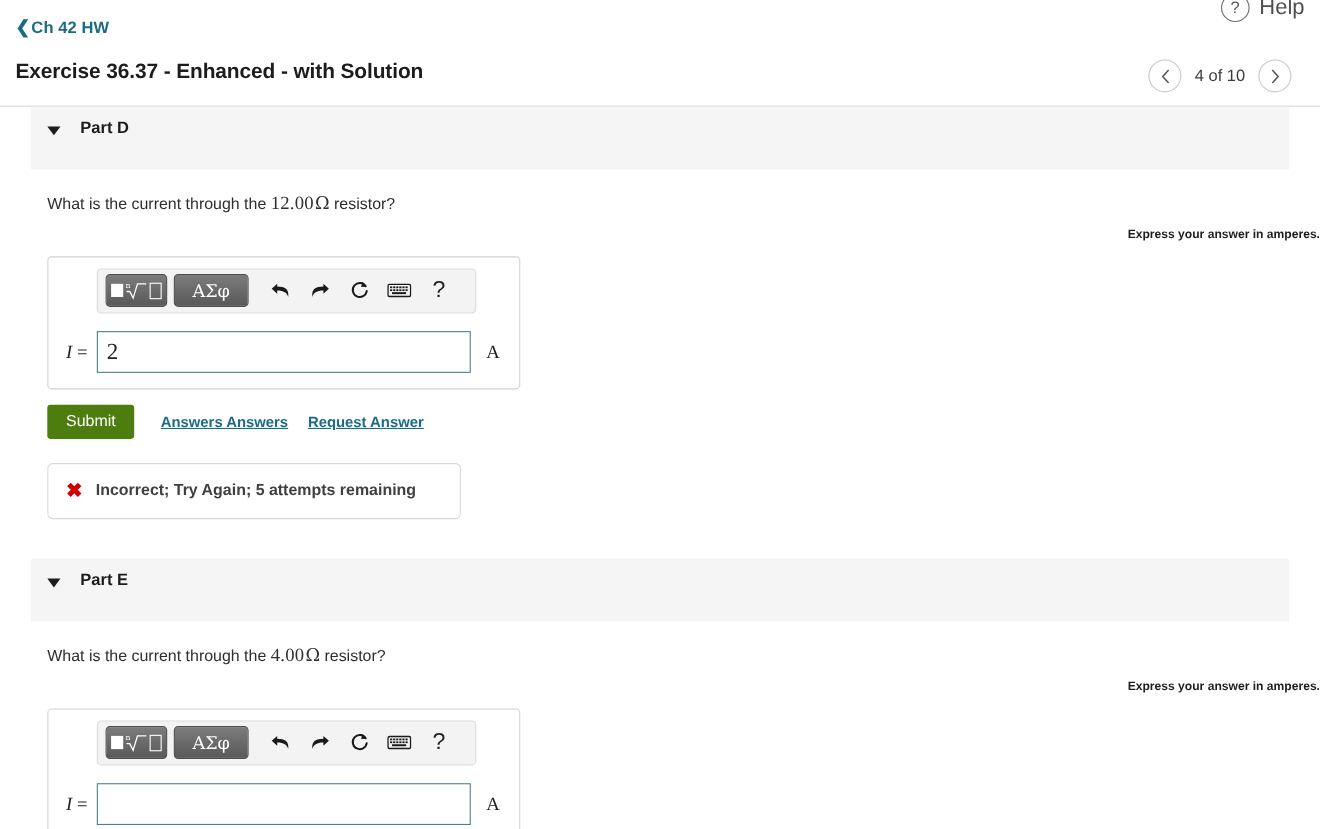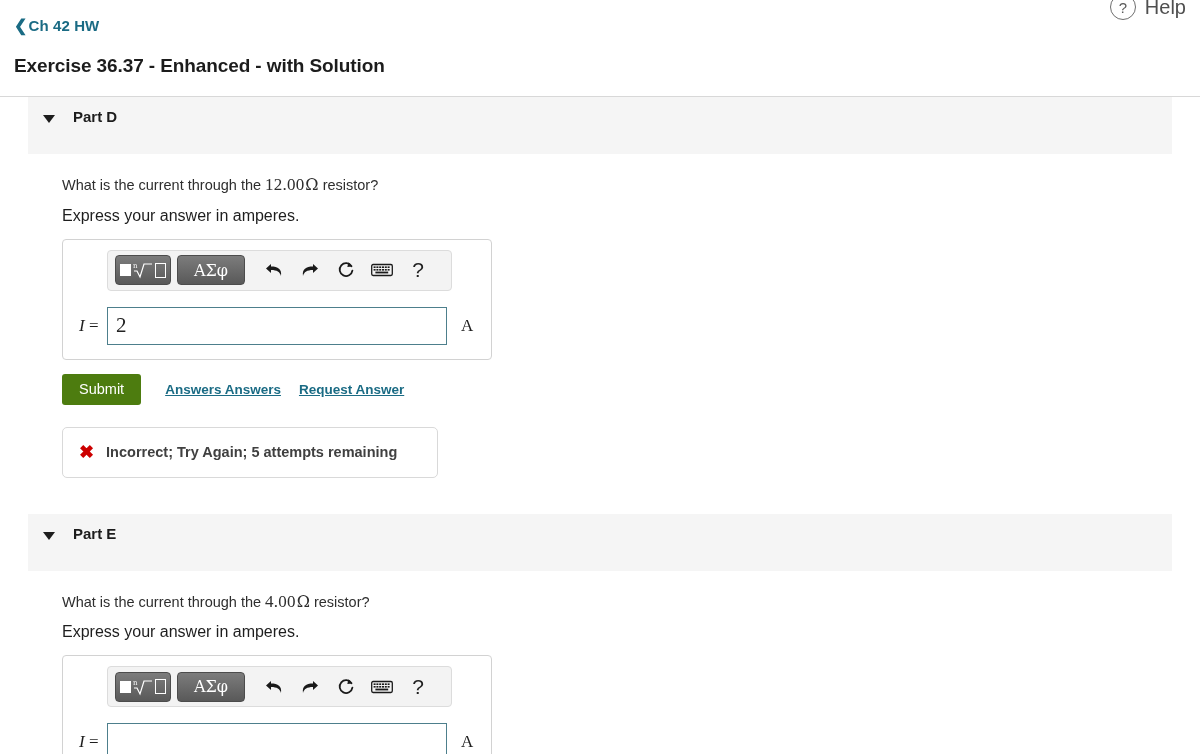--- a/index.html
+++ b/index.html
@@ -130,44 +130,45 @@
     margin-top: 7px;
   }
   .part-title {
     margin-left: 18px;
     font-size: 15px;
     font-weight: bold;
     color: #1c1c1c;
   }
 
   .part-body {
-    padding-left: 62px;
+    padding-left: 43px;
     padding-top: 18px;
   }
   .question-line {
     font-size: 14.5px;
     color: #2e2e2e;
     line-height: 1.5;
     margin-bottom: 9px;
   }
   .mathval {
     font-family: "Liberation Serif", serif;
     font-size: 17px;
     letter-spacing: .2px;
   }
   .omega {
     font-family: "DejaVu Serif", serif;
     font-size: 16px;
     padding-left: 1px;
   }
   .instruction {
-    font-size: 16px;
-    font-weight: normal;
+    font-size: 11px;
+    font-weight: bold;
     color: #1e1e1e;
     margin-bottom: 14px;
+    text-align: right;
   }
 
   
   .answer-box {
     width: 430px;
     border: 1px solid #d2d2d2;
     border-radius: 4px;
     background: #fff;
     padding: 10px 12px 14px 12px;
   }
@@ -317,20 +318,33 @@
     <span>Ch 42 HW</span>
   </div>
 
   <div class="exercise-title">Exercise 36.37 - Enhanced - with Solution</div>
 
   <div class="help-wrap">
     <span class="help-circle">?</span>
     <span class="help-label">Help</span>
   </div>
 
+  <div class="pager">
+    <button class="pager-btn">
+      <svg width="9" height="13" viewBox="0 0 9 13">
+        <path d="M7 1 L2 6.5 L7 12" fill="none" stroke="#555" stroke-width="1.4" stroke-linecap="round" stroke-linejoin="round"></path>
+      </svg>
+    </button>
+    <span class="pager-label">4 of 10</span>
+    <button class="pager-btn">
+      <svg width="9" height="13" viewBox="0 0 9 13">
+        <path d="M2 1 L7 6.5 L2 12" fill="none" stroke="#555" stroke-width="1.4" stroke-linecap="round" stroke-linejoin="round"></path>
+      </svg>
+    </button>
+  </div>
 </div>
 
 <div class="part-band">
   <div class="part-caret"></div>
   <div class="part-title">Part D</div>
 </div>
 
 <div class="part-body">
   <div class="question-line">
     <span>What is the current through the </span><span class="mathval">12.00</span><span class="omega">Ω</span><span> resistor?</span>

